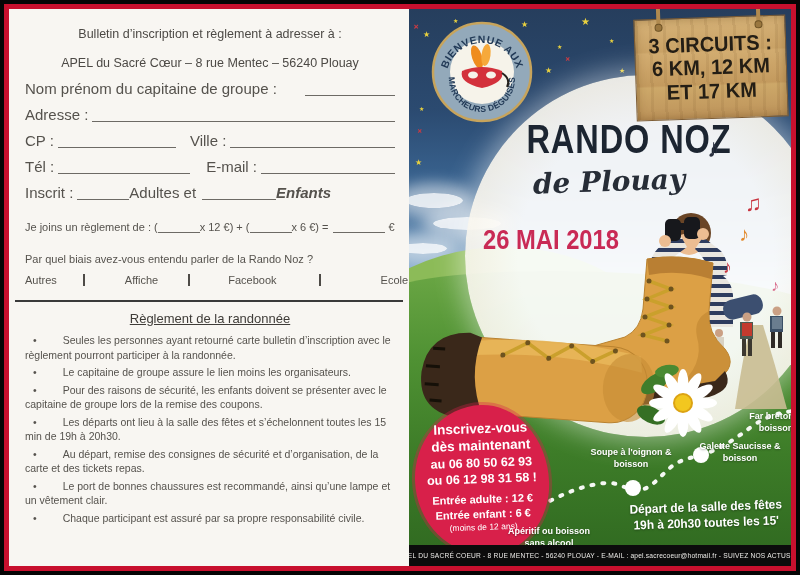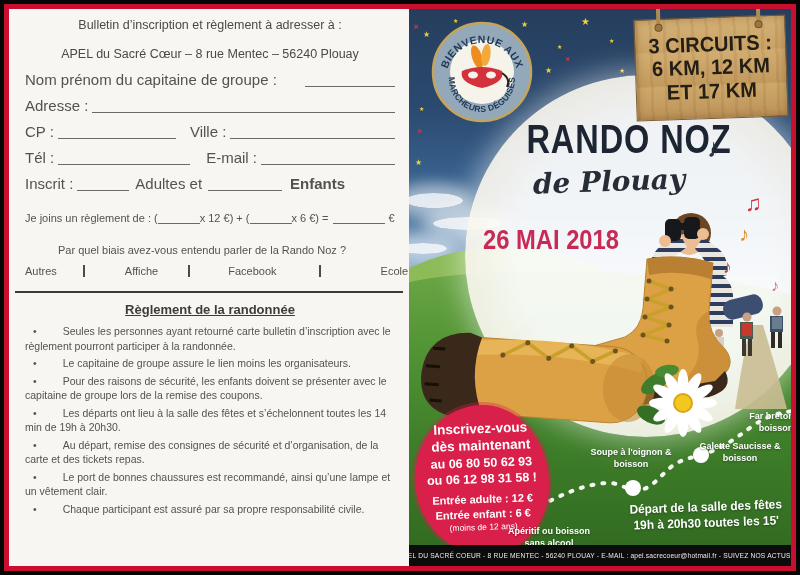--- a/index.html
+++ b/index.html
@@ -4,32 +4,32 @@
 <style>
   html,body{margin:0;padding:0;background:#222;}
   *{box-sizing:border-box;}
   .screen{position:relative;width:800px;height:575px;background:#050505;font-family:"Liberation Sans",sans-serif;overflow:hidden;}
   .red-frame{position:absolute;inset:4px;background:#c8102e;}
   .content{position:absolute;inset:5px;background:#f8f6f2;overflow:hidden;}
 
   
   .form{position:absolute;left:0;top:0;bottom:0;width:400px;background:#f8f6f2;color:#55524d;padding:4px 14px 0 16px;}
   .fh{text-align:center;font-size:12.5px;color:#4c4945;}
-  .fh1{margin-top:5px;}
+  .fh1{margin-top:14px;}
   .fh2{margin-top:15px;}
   .frow{display:flex;align-items:flex-end;margin-top:12px;font-size:15px;line-height:14px;}
   .blank{border-bottom:1px solid #6d6a65;height:13px;display:inline-block;}
   .grow{flex:1;}
   .pay{margin-top:20px;font-size:11px;display:flex;align-items:flex-end;}
-  .survey-q{margin-top:20px;font-size:11px;margin-left:33px;}
+  .survey-q{margin-top:20px;font-size:11px;}
   .survey-row{display:flex;align-items:center;margin-top:9px;font-size:11px;}
   .cb{width:12px;height:12px;border:1.6px solid #4e4b47;display:inline-block;background:#fbfaf7;}
   .autres{display:flex;align-items:flex-end;margin-top:9px;font-size:11px;}
   .divider{margin:14px -8px 0 -10px;border-top:2px solid #3a3a3a;}
-  .rules-title{margin-top:9px;text-align:center;font-weight:bold;font-size:13px;text-decoration:underline;color:#3f3c38;}
+  .rules-title{margin-top:9px;text-align:center;font-weight:normal;font-size:13px;text-decoration:underline;color:#3f3c38;}
   .rules{margin-top:7px;font-size:10.5px;line-height:14.5px;color:#55524d;}
   .rule{margin-top:3px;}
   .rule::before{content:"•";margin:0 26px 0 8px;}
 
   
   .poster{position:absolute;left:400px;right:0;top:0;bottom:0;overflow:hidden;
     background:linear-gradient(180deg,#263e5d 0%,#2b4a70 18%,#38618d 30%,#5c85ad 40%,#8fb3d2 48%,#bcd3e2 54%);}
   .star{position:absolute;color:#e9d13f;font-size:8px;line-height:8px;}
   .star.red{color:#c43b44;font-weight:bold;transform:rotate(45deg);}
   .cloud{position:absolute;background:rgba(255,255,255,.85);border-radius:50%;box-shadow:0 0 14px 10px rgba(255,255,255,.5);}
@@ -103,23 +103,23 @@
         </div>
         <div class="frow">
           <span>Tél :</span>
           <span class="blank" style="width:132px;margin-left:4px;"></span>
           <span style="margin-left:16px;">E-mail :</span>
           <span class="blank grow" style="margin-left:4px;"></span>
         </div>
         <div class="frow">
           <span>Inscrit :</span>
           <span class="blank" style="width:52px;margin-left:4px;"></span>
-          <span style="margin-left:6px;text-align:center;">Adultes  et</span>
+          <span style="text-align:center;">Adultes  et</span>
           <span class="blank" style="width:74px;margin-left:6px;"></span>
-          <span style="margin-left:8px;font-weight:bold;">Enfants</span>
+          <span style="margin-left:0;font-weight:bold;font-style:italic;">Enfants</span>
         </div>
 
         <div class="pay">
           <span>Je joins un règlement de : (</span>
           <span class="blank" style="width:42px;"></span>
           <span>x 12 €) + (</span>
           <span class="blank" style="width:42px;"></span>
           <span>x 6 €) =</span>
           <span class="blank" style="width:52px;margin-left:4px;"></span>
           <span style="margin-left:4px;">€</span>
@@ -136,21 +136,21 @@
           <span style="margin-left:60px;">Ecole</span>
           <span class="cb" style="margin-left:28px;"></span>
         </div>
 
         <div class="divider"></div>
         <div class="rules-title">Règlement de la randonnée</div>
         <div class="rules">
           <div class="rule">Seules les personnes ayant retourné carte bulletin d’inscription avec le règlement pourront participer à la randonnée.</div>
           <div class="rule">Le capitaine de groupe assure le lien moins les organisateurs.</div>
           <div class="rule">Pour des raisons de sécurité, les enfants doivent se présenter avec le capitaine de groupe lors de la remise des coupons.</div>
-          <div class="rule">Les départs ont lieu à la salle des fêtes et s’échelonnent toutes les 14 min de 19h à 20h30.</div>
+          <div class="rule">Les départs ont lieu à la salle des fêtes et s’échelonnent toutes les 15 min de 19h à 20h30.</div>
           <div class="rule">Au départ, remise des consignes de sécurité et d’organisation, de la carte et des tickets repas.</div>
           <div class="rule">Le port de bonnes chaussures est recommandé, ainsi qu’une lampe et un vêtement clair.</div>
           <div class="rule">Chaque participant est assuré par sa propre responsabilité civile.</div>
 
         </div>
       </div>
 
       <div class="poster">
 
         <span class="star" style="left:14px;top:22px;">★</span>

